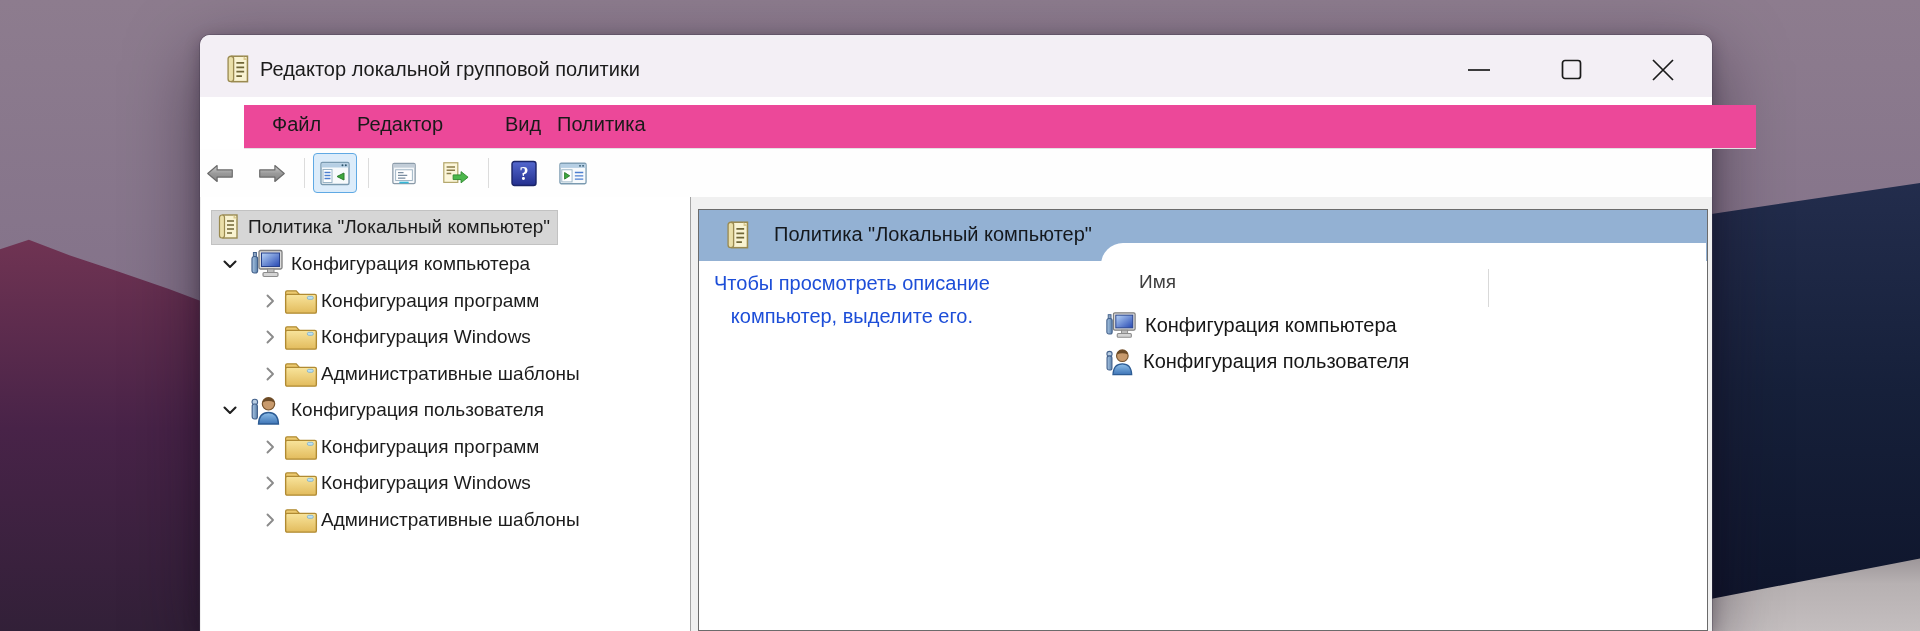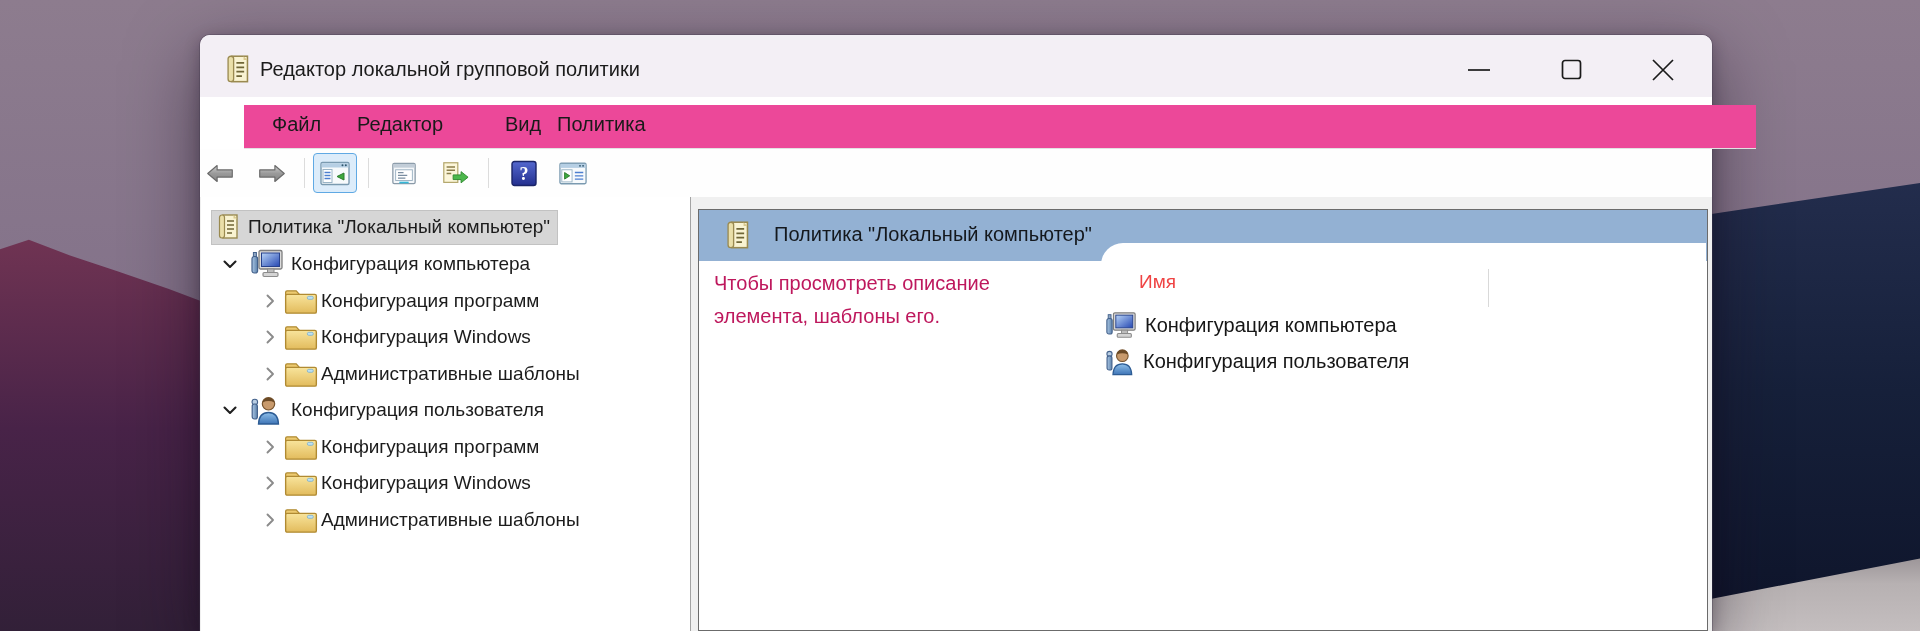--- a/index.html
+++ b/index.html
@@ -40,23 +40,23 @@
   .tree-row{position:absolute;left:0;width:100%;height:34px;display:flex;align-items:center;font-size:19px;color:#1c1c1c;white-space:nowrap;}
   .tree-row .exp{width:18px;height:18px;flex:0 0 18px;display:flex;align-items:center;}
   .rowbox{display:inline-flex;align-items:center;padding:2px 7px 3px 4px;}
   .rowbox.selected{background:#d6d6d6;border:1px solid #c2c2c2;}
   .gap8{width:8px}.gap7{width:7px}.gap4{width:4px}.gap2{width:2px}
   
   .rightpanel{position:absolute;left:498px;top:12px;width:1010px;height:422px;background:#fff;border:1px solid #6b6b6b;box-sizing:border-box;}
   .bluebar{position:absolute;left:0;top:0;width:100%;height:51px;background:#93b1d3;}
   .bluebar .hicon{position:absolute;left:25px;top:10px;}
   .htitle{position:absolute;left:75px;top:13px;font-size:20px;color:#14181d;white-space:nowrap;}
-  .desc{position:absolute;left:15px;top:57px;font-size:20px;color:#be185d;line-height:33px;}
+  .desc{position:absolute;left:15px;top:57px;font-size:20px;color:#1d4ed8;line-height:33px;text-align:center;}
   .listpane{position:absolute;left:402px;top:33px;right:1px;bottom:1px;background:#fff;border-top-left-radius:22px;}
-  .colhead{position:absolute;left:38px;top:28px;font-size:19px;color:#ef4444;}
+  .colhead{position:absolute;left:38px;top:28px;font-size:19px;color:#404040;}
   .coldiv{position:absolute;left:387px;top:26px;width:1px;height:38px;background:#d9d9d9;}
   .item-row{position:absolute;left:4px;height:36px;display:flex;align-items:center;font-size:20px;color:#161616;white-space:nowrap;}
   .item-row .ic{margin-right:8px;display:flex;}
   svg{display:block}
 </style>
 </head>
 <body>
 
 <svg width="0" height="0" style="position:absolute">
   <defs>
@@ -383,21 +383,21 @@
           <span class="hicon">
             <svg width="27" height="31">
                 <use href="#i-scroll"></use>
               </svg>
           </span>
           <span class="htitle">Политика "Локальный компьютер"</span>
         </div>
 
         <div class="desc">
           <div>Чтобы просмотреть описание</div>
-          <div>элемента, шаблоны его.</div>
+          <div>компьютер, выделите его.</div>
         </div>
 
         <div class="listpane">
           <span class="colhead">Имя</span>
           <div class="coldiv"></div>
 
           <div class="item-row" style="top:64px">
             <span class="ic">
               <svg width="32" height="29">
                   <use href="#i-computer"></use>

